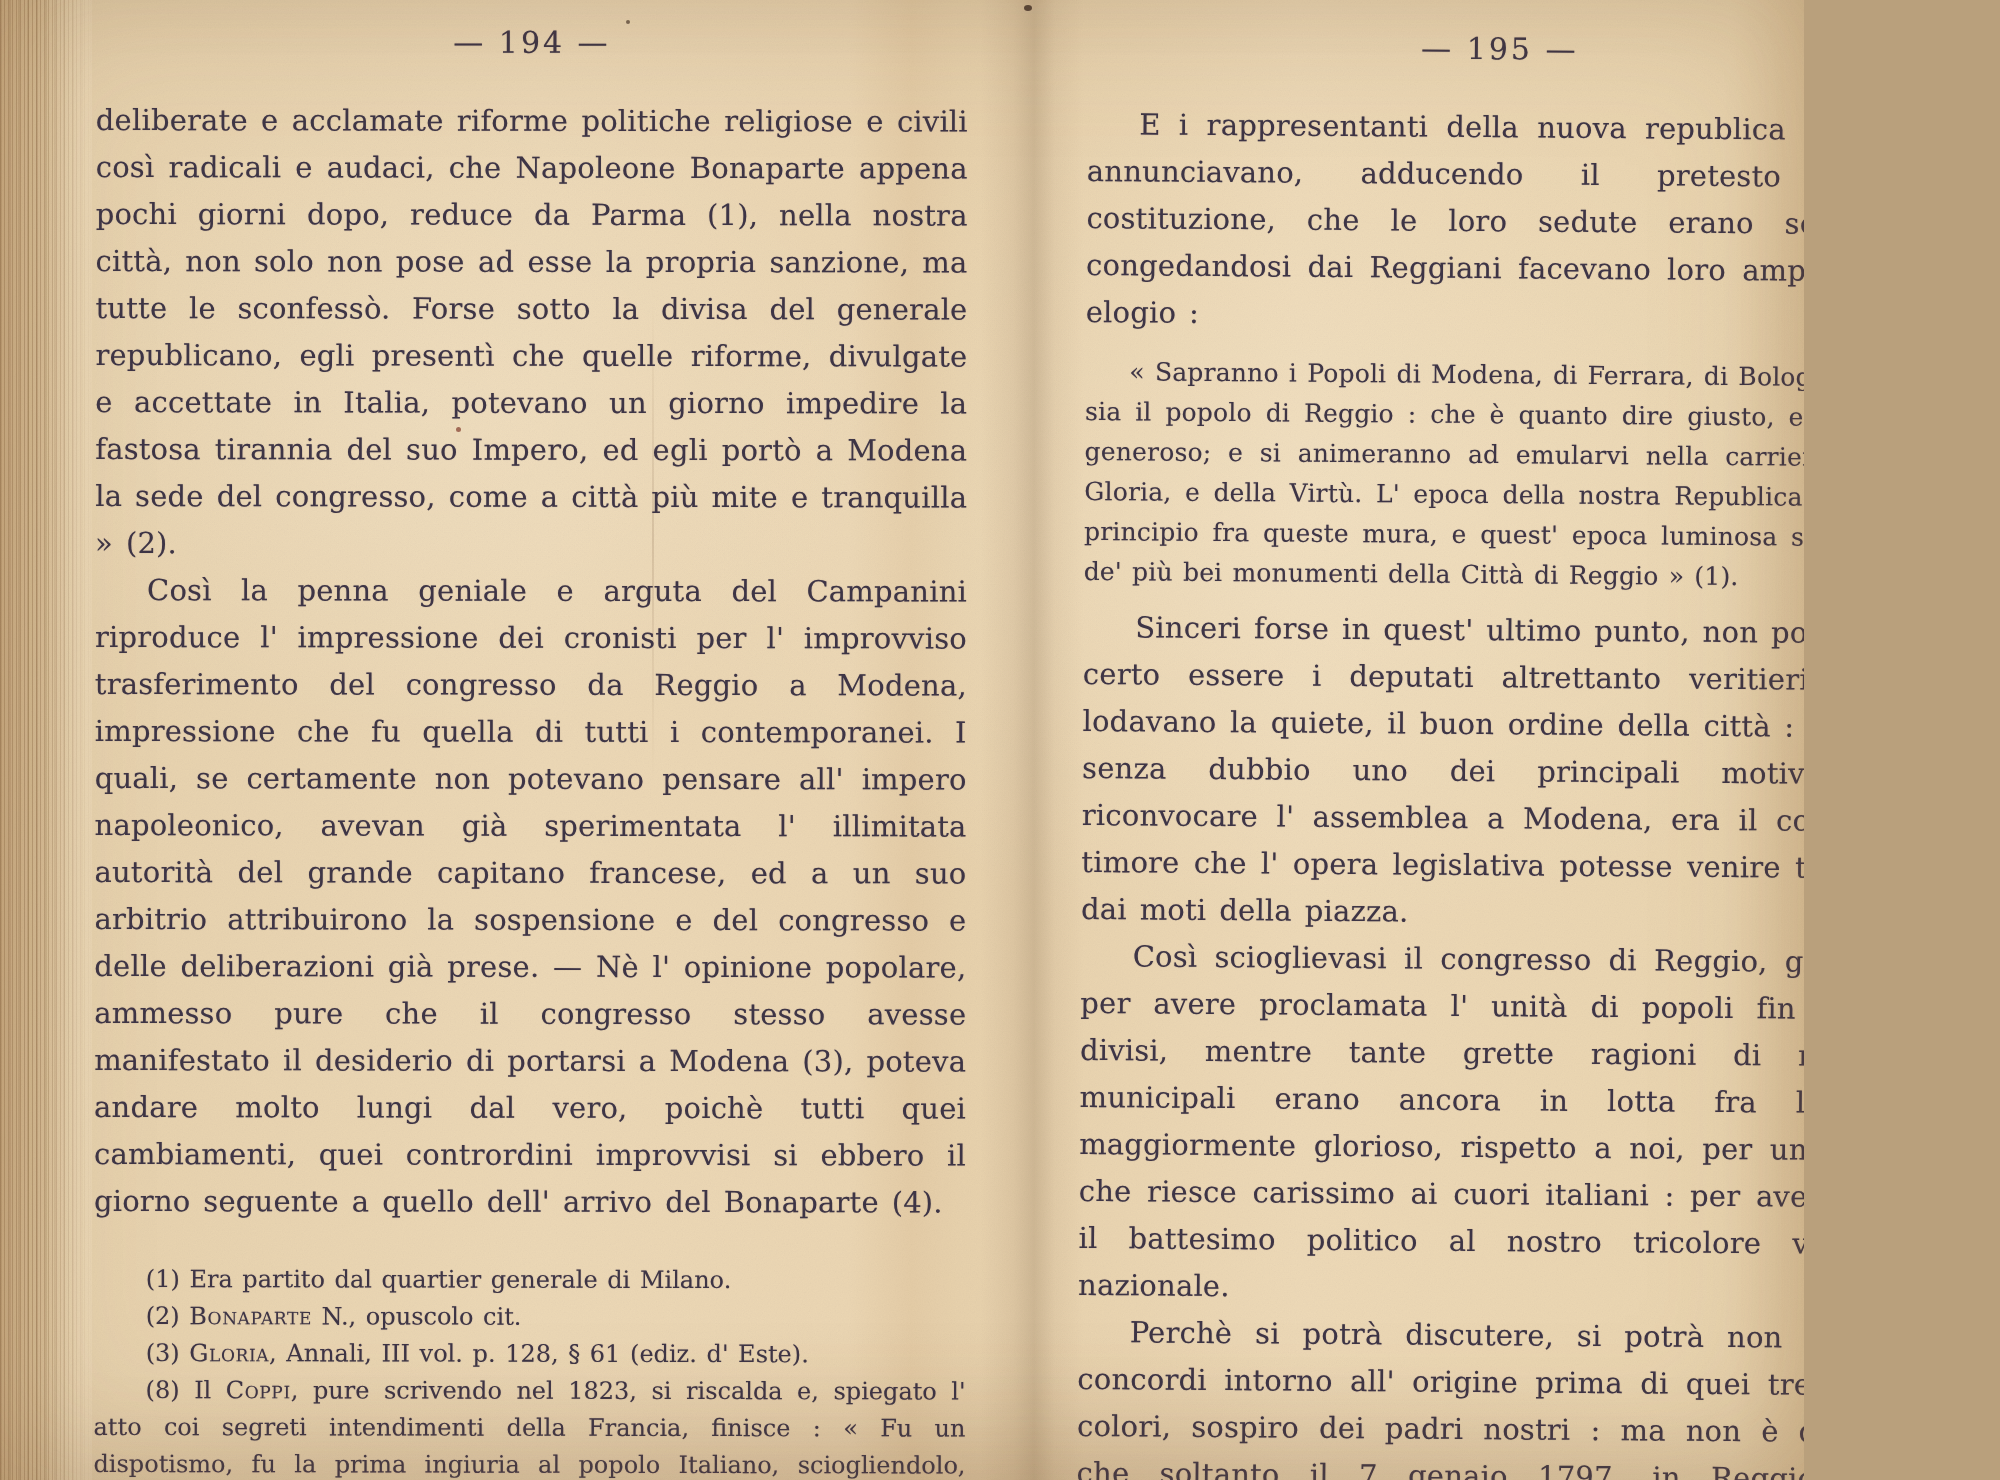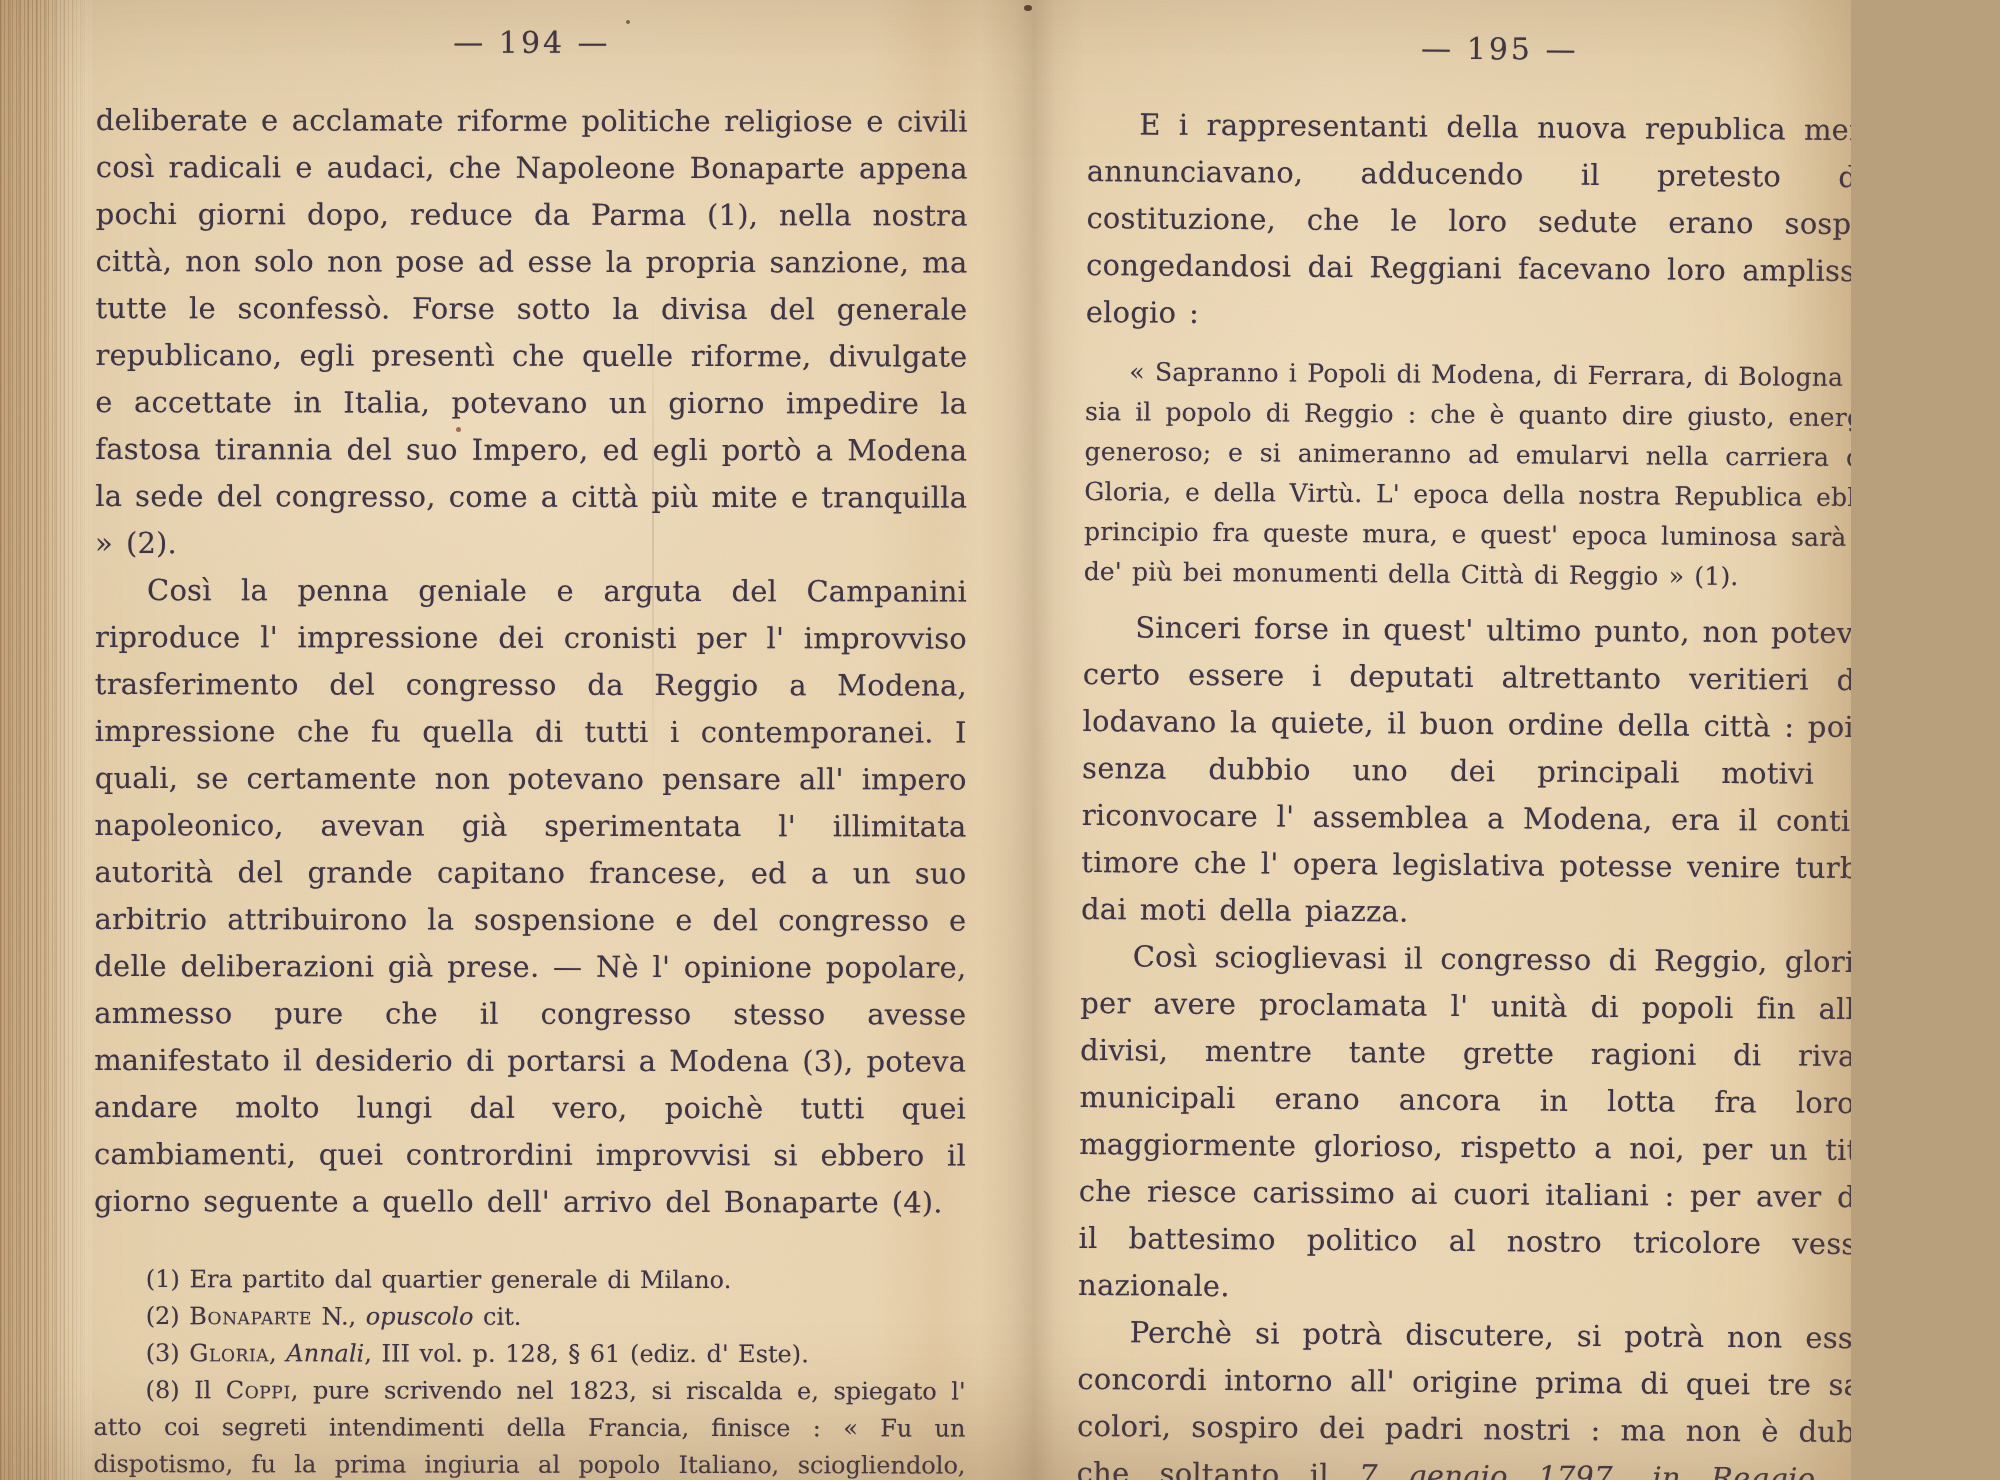--- a/index.html
+++ b/index.html
@@ -5,21 +5,20 @@
   html,body{margin:0;padding:0;background:#b9a07c;}
   .scan{
     position:relative;width:1804px;height:1480px;overflow:hidden;
     font-family:"DejaVu Serif", serif;color:#3e3546;
     text-shadow:0 0 1px rgba(62,50,72,0.38);
     background:
       radial-gradient(ellipse 900px 600px at 72% 35%, rgba(255,246,226,0.22), rgba(255,246,226,0) 70%),
       radial-gradient(ellipse 700px 500px at 24% 28%, rgba(255,247,230,0.18), rgba(255,247,230,0) 65%),
       radial-gradient(ellipse 1400px 300px at 50% 104%, rgba(150,110,70,0.14), rgba(150,110,70,0) 70%),
       linear-gradient(90deg,#dfc6a0 0%,#e7d2ae 5%,#ecd8b6 30%,#ebd6b3 47%,#e4cca6 50.5%,#e7d1ac 53%,#edd9b7 72%,#ead5b0 96%,#e2c9a0 100%);
-    padding-left: 47px;
   }
   .edge-stack{
     position:absolute;left:0;top:0;bottom:0;width:92px;pointer-events:none;
     background:
       linear-gradient(270deg, rgba(236,216,182,0.95) 0%, rgba(236,216,182,0) 55%),
       repeating-linear-gradient(90deg, rgba(130,94,58,0.32) 0 1px, rgba(130,94,58,0) 1px 4px),
       repeating-linear-gradient(90deg, rgba(130,94,58,0.18) 0 2px, rgba(130,94,58,0) 2px 9px),
       linear-gradient(90deg,#d2b389 0%,#ddc49c 55%,#e8d4b1 100%);
   }
   .gutter{
@@ -38,21 +37,21 @@
   .page{position:absolute;transform-origin:top left;}
   .page-left{left:96px;top:24px;width:872px;transform:rotate(0.1deg);}
   .page-right{left:1088px;top:28px;width:824px;transform:rotate(0.45deg);}
 
   .pagenum{text-align:center;font-size:30px;letter-spacing:3px;margin:0 0 38px 0;font-weight:normal;}
   .body{font-size:29px;line-height:47px;text-align:justify;margin:0;word-spacing:3.5px;letter-spacing:0.2px;}
   .indent{text-indent:52px;}
   .quote{font-size:25px;line-height:40px;margin:16px 0 12px 0;text-indent:44px;word-spacing:2px;}
   .footnotes{margin-top:36px;}
   .footnote{font-size:24px;line-height:37px;text-align:justify;text-indent:52px;margin:0;word-spacing:2px;}
-  .it{font-style:italic;}
+  .it{}
   .sc{font-variant:small-caps;letter-spacing:0.6px;}
   .grain{position:absolute;inset:0;opacity:0.07;mix-blend-mode:multiply;pointer-events:none;}
 </style>
 </head>
 <body>
 
 <div class="scan">
   <div class="edge-stack"></div>
   <div class="gutter"></div>
   <div class="crease"></div>

